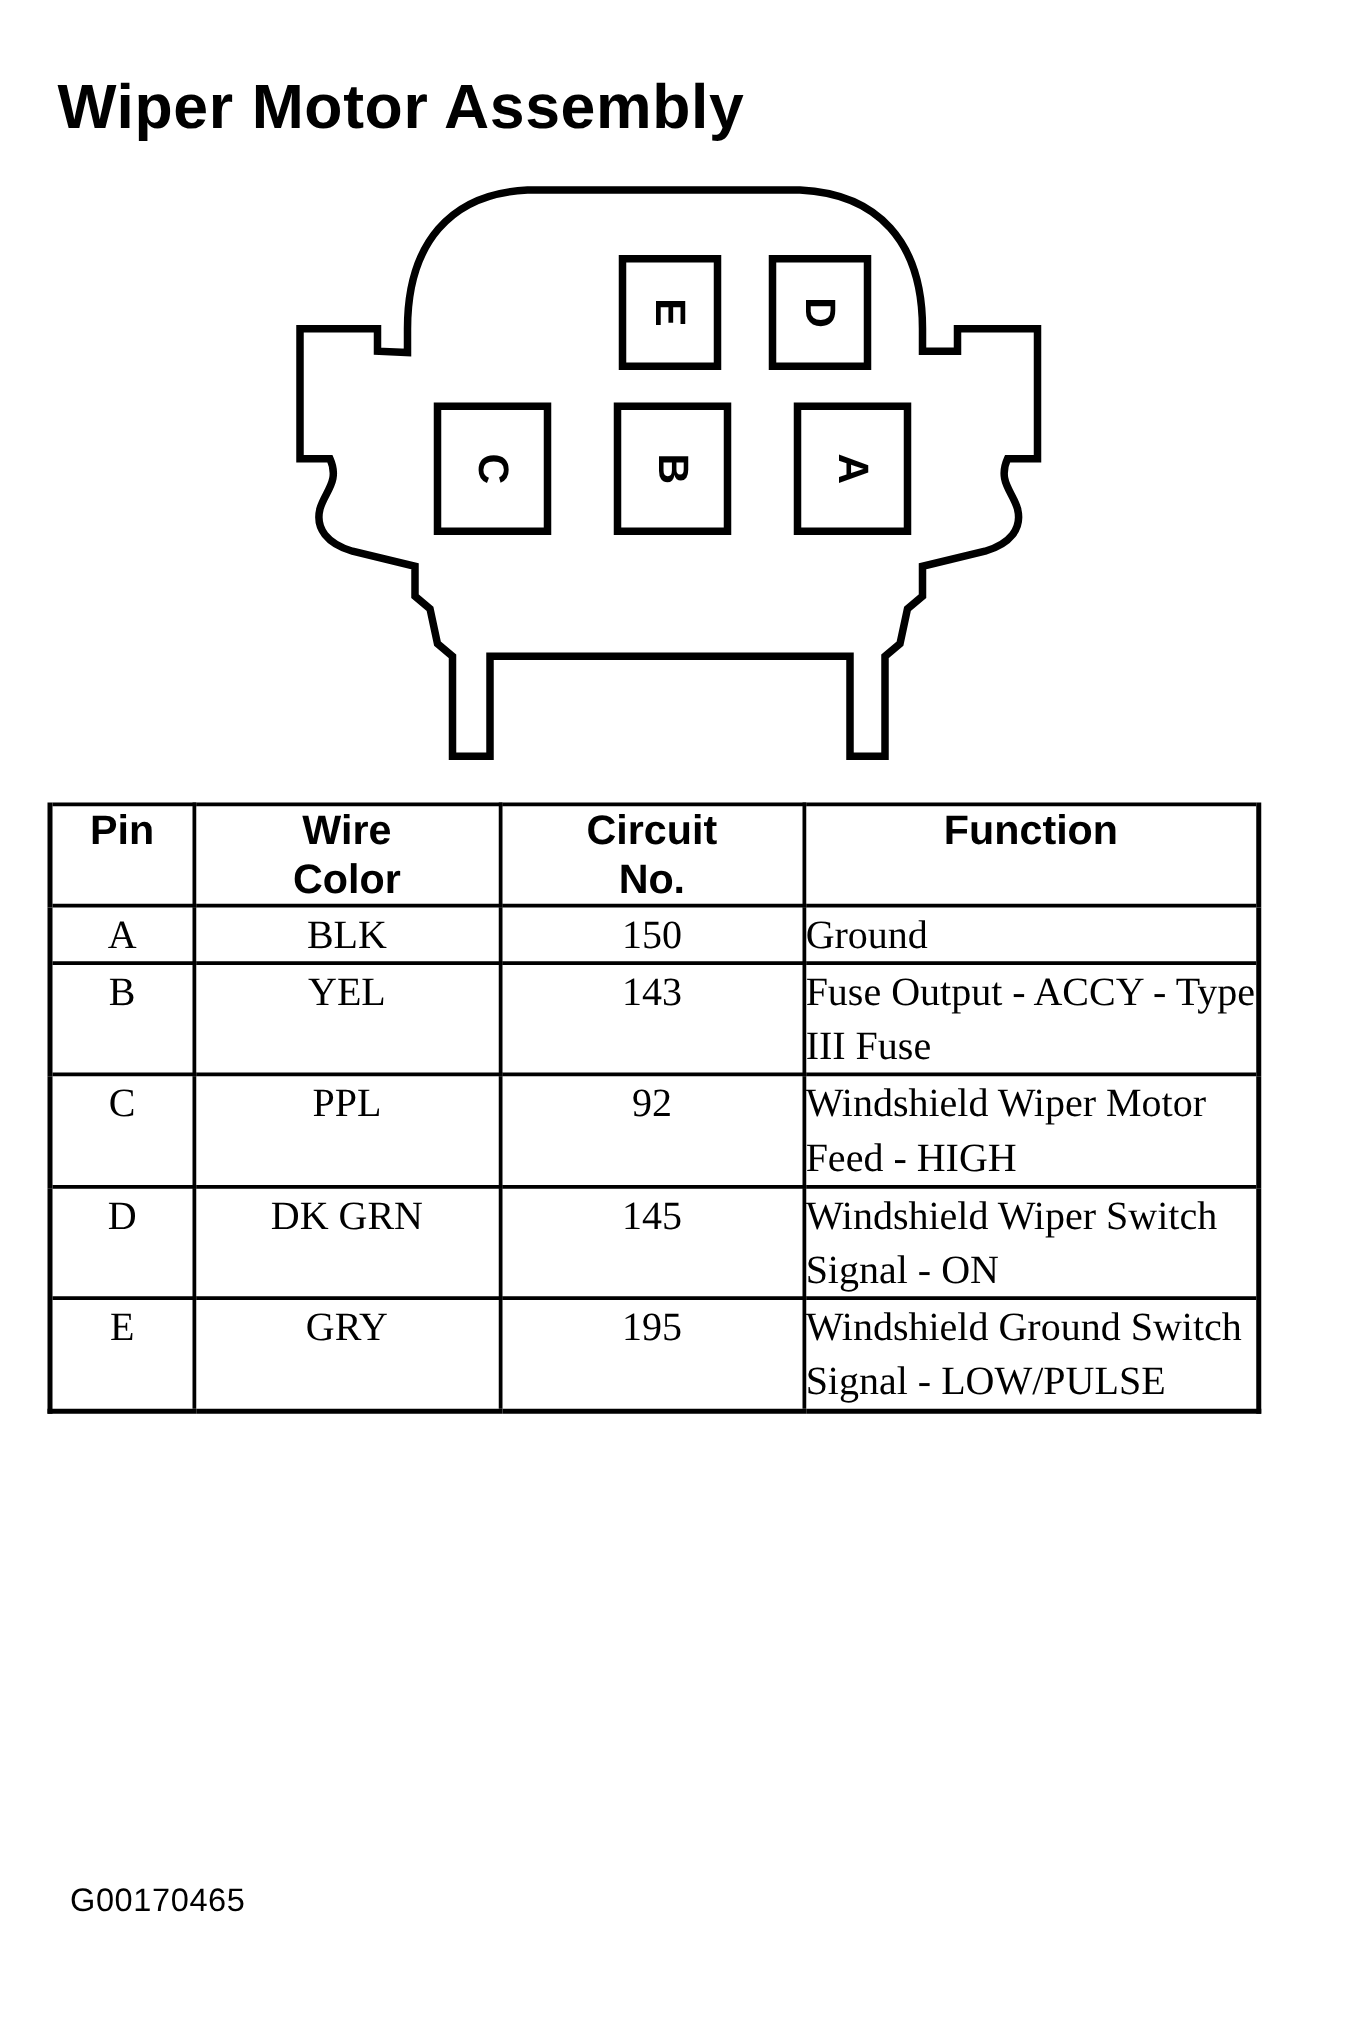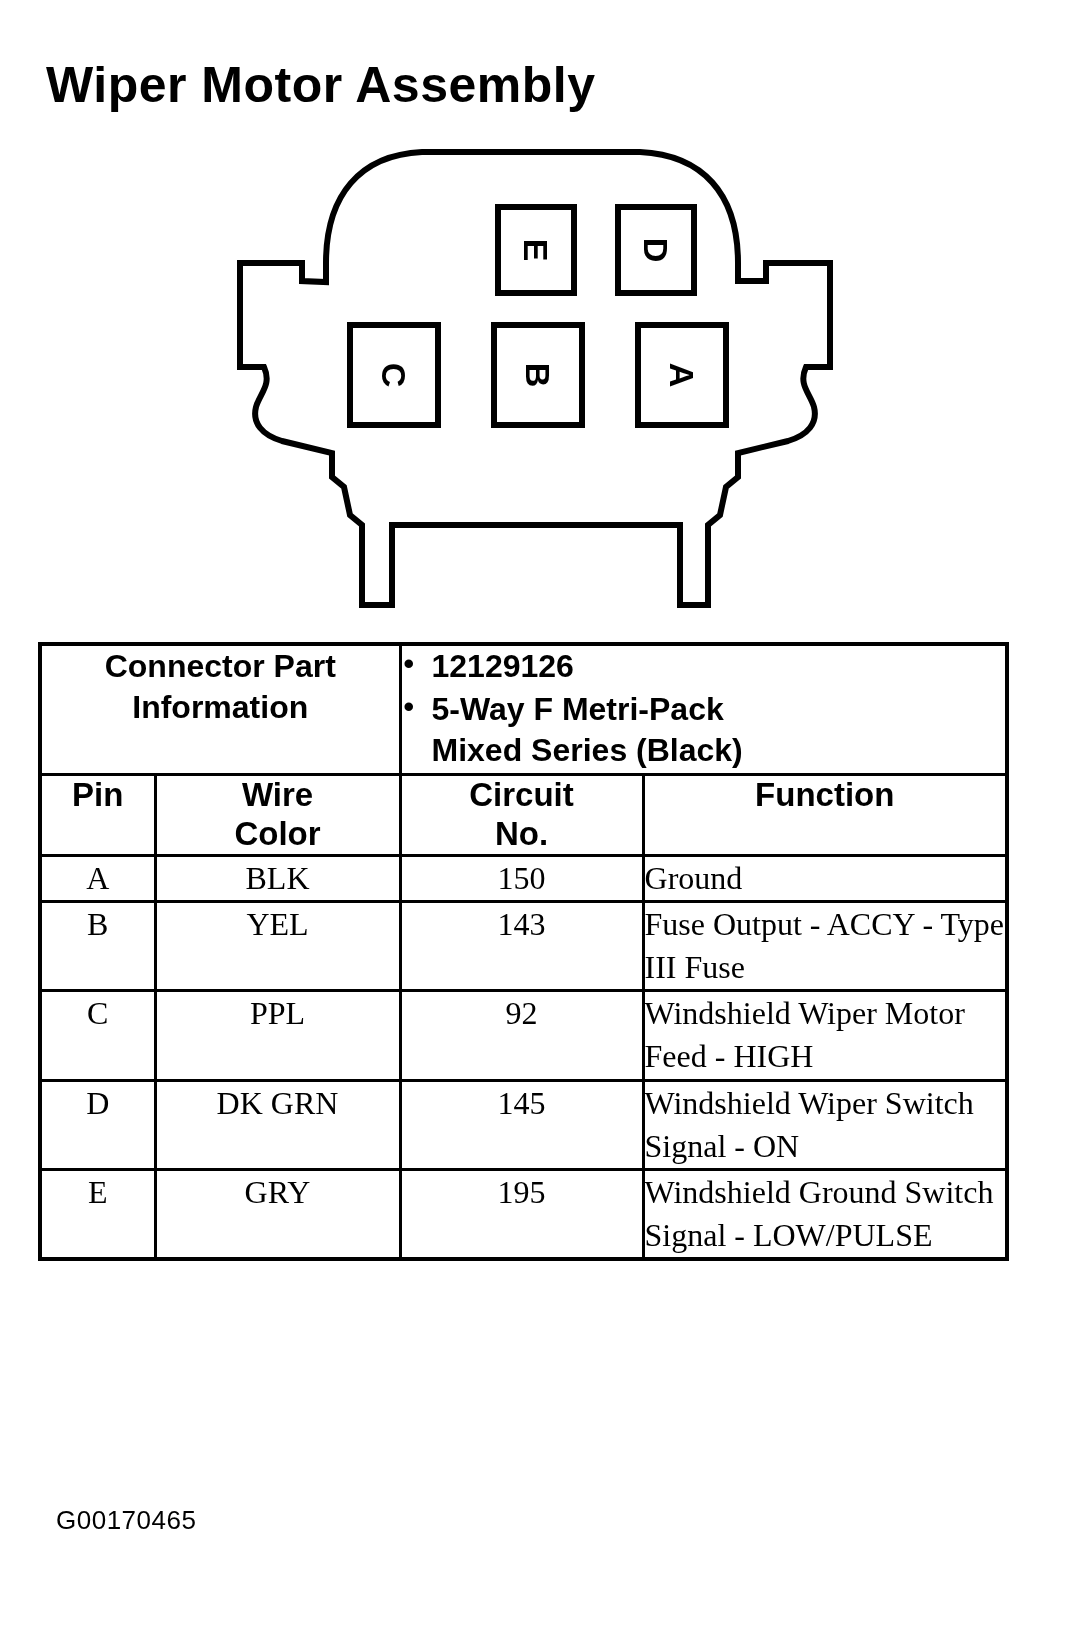--- a/index.html
+++ b/index.html
@@ -205,37 +205,20 @@
 
 <table id="connector-table">
   <colgroup>
     <col style="width:115px">
     <col style="width:245px">
     <col style="width:243px">
     <col style="width:364px">
   </colgroup>
   <tbody>
 
-    <tr>
-      <td colspan="2" class="cpi-label outer-top outer-left">
-        <span>Connector Part</span><br>
-        <span>Information</span>
-      </td>
-      <td colspan="2" class="cpi-values outer-top outer-right">
-        <ul>
-          <li>
-            <span>12129126</span>
-          </li>
-          <li>
-            <span>5-Way F Metri-Pack</span>
-            <span class="cont">Mixed Series (Black)</span>
-          </li>
-        </ul>
-      </td>
-    </tr>
 
     <tr>
       <td class="col-head outer-left">Pin</td>
       <td class="col-head">
         <span>Wire</span><br>
         <span>Color</span>
       </td>
       <td class="col-head">
         <span>Circuit</span><br>
         <span>No.</span>

